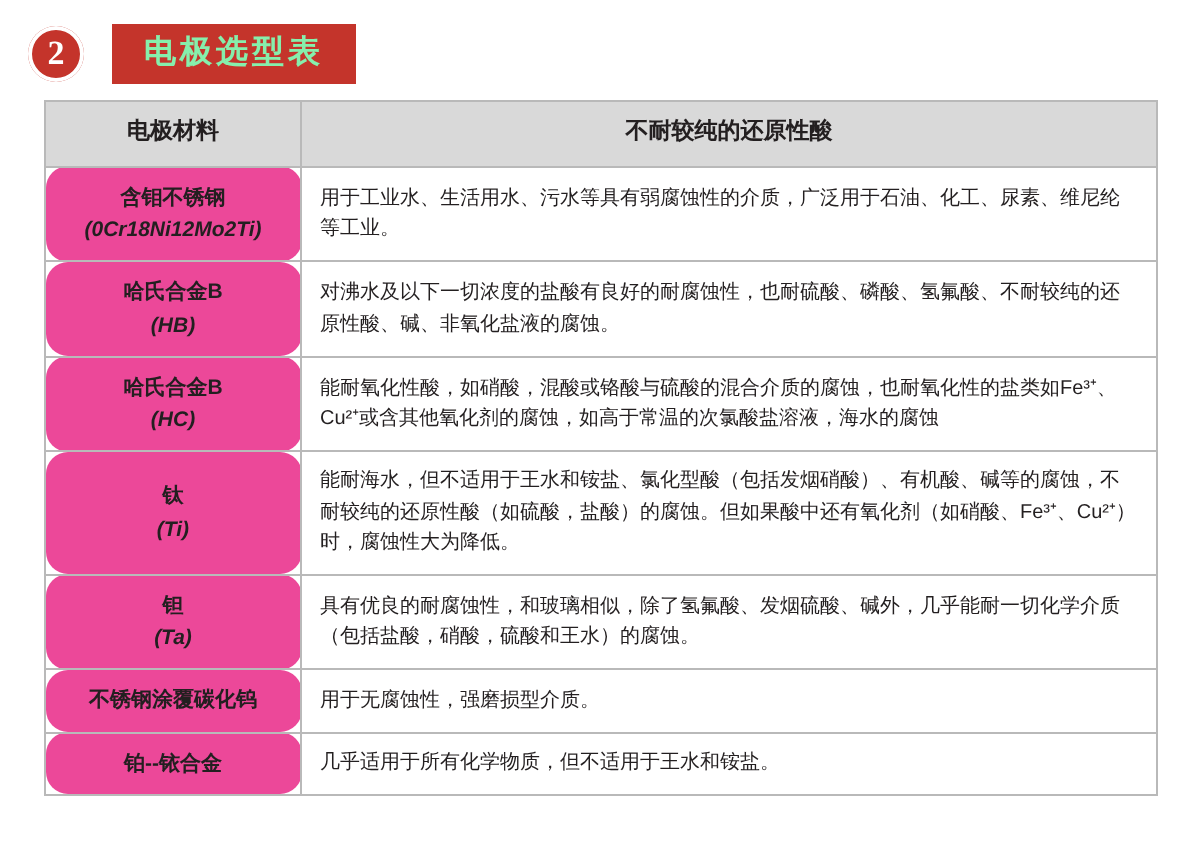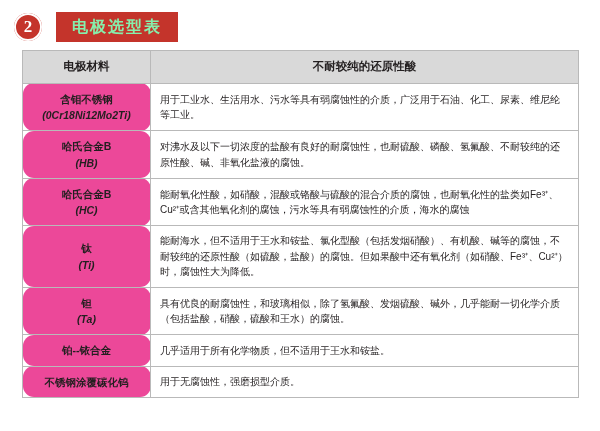--- a/index.html
+++ b/index.html
@@ -133,45 +133,45 @@
             <span>哈氏合金B</span>
             <span class="line2">(HB)</span>
           </td>
           <td class="desccell">对沸水及以下一切浓度的盐酸有良好的耐腐蚀性，也耐硫酸、磷酸、氢氟酸、不耐较纯的还原性酸、碱、非氧化盐液的腐蚀。</td>
         </tr>
         <tr>
           <td class="matcell">
             <span>哈氏合金B</span>
             <span class="line2">(HC)</span>
           </td>
-          <td class="desccell">能耐氧化性酸，如硝酸，混酸或铬酸与硫酸的混合介质的腐蚀，也耐氧化性的盐类如Fe³⁺、Cu²⁺或含其他氧化剂的腐蚀，污水等具有弱腐蚀性的介质，海水的腐蚀</td>
+          <td class="desccell">能耐氧化性酸，如硝酸，混酸或铬酸与硫酸的混合介质的腐蚀，也耐氧化性的盐类如Fe³⁺、Cu²⁺或含其他氧化剂的腐蚀，如高于常温的次氯酸盐溶液，海水的腐蚀</td>
         </tr>
         <tr>
           <td class="matcell">
             <span>钛</span>
             <span class="line2">(Ti)</span>
           </td>
           <td class="desccell">能耐海水，但不适用于王水和铵盐、氯化型酸（包括发烟硝酸）、有机酸、碱等的腐蚀，不耐较纯的还原性酸（如硫酸，盐酸）的腐蚀。但如果酸中还有氧化剂（如硝酸、Fe³⁺、Cu²⁺）时，腐蚀性大为降低。</td>
         </tr>
         <tr>
           <td class="matcell">
             <span>钽</span>
             <span class="line2">(Ta)</span>
           </td>
           <td class="desccell">具有优良的耐腐蚀性，和玻璃相似，除了氢氟酸、发烟硫酸、碱外，几乎能耐一切化学介质（包括盐酸，硝酸，硫酸和王水）的腐蚀。</td>
         </tr>
         <tr>
           <td class="matcell">
+            <span>不锈钢涂覆碳化钨</span>
+          </td>
+          <td class="desccell">用于无腐蚀性，强磨损型介质。</td>
+        </tr>
+        <tr>
+          <td class="matcell">
             <span>铂--铱合金</span>
           </td>
           <td class="desccell">几乎适用于所有化学物质，但不适用于王水和铵盐。</td>
-        </tr>
-        <tr>
-          <td class="matcell">
-            <span>不锈钢涂覆碳化钨</span>
-          </td>
-          <td class="desccell">用于无腐蚀性，强磨损型介质。</td>
         </tr>
       </tbody>
     </table>
   </div>
 
 </div>
 
 </body></html>

